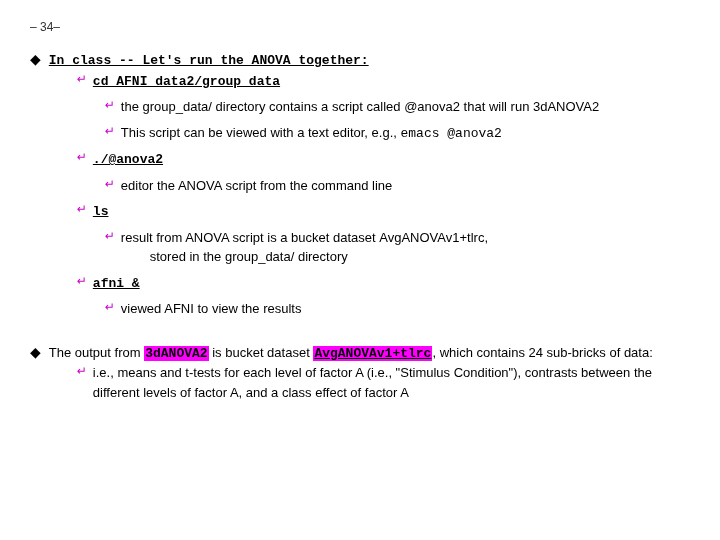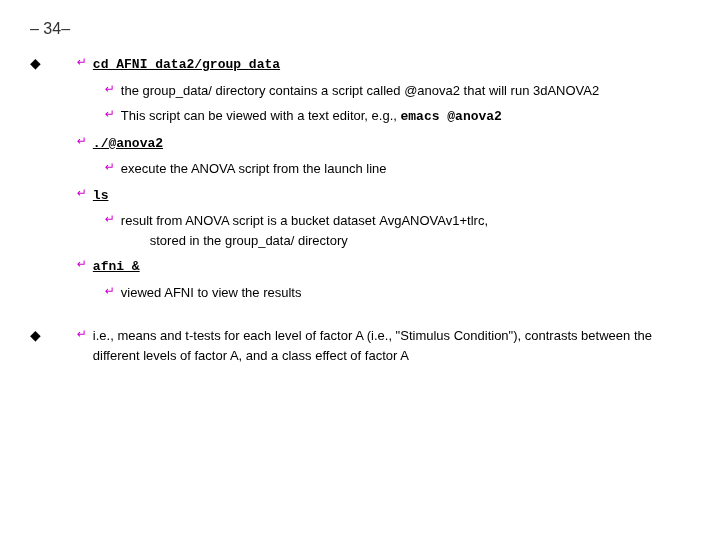--- a/index.html
+++ b/index.html
@@ -12,21 +12,21 @@
       background: #ffffff;
       font-family: Arial, sans-serif;
       font-size: 13px;
       color: #000000;
       width: 720px;
       min-height: 540px;
       padding: 20px 30px;
     }
 
     .page-number {
-      font-size: 16px;
+      font-size: 12px;
       color: #333;
       margin-bottom: 16px;
     }
 
     .section {
       margin-bottom: 18px;
     }
 
     .bullet-diamond {
       display: flex;
@@ -58,21 +58,21 @@
       text-decoration: underline;
       font-weight: bold;
     }
 
     .mono {
       font-family: Liberation Sans, sans-serif;
     }
 
     .bold-mono {
       font-family: 'Courier New', Courier, monospace;
-      font-weight: bold;
+      font-weight: normal;
       text-align: right;
     }
 
     .highlight-pink {
       background-color: #ff00ff;
       color: #000;
       font-family: 'Courier New', Courier, monospace;
       font-weight: bold;
       padding: 0 1px;
     }
@@ -107,20 +107,23 @@
   </style>
 </head>
 <body>
 
 <div class="page-number">– 34–</div>
 
 <div class="section">
   <div class="bullet-diamond">
     <span class="diamond-icon">◆</span>
     <div class="content-block">
+      <span class="main-line">
+        <span class="underline-mono">In class -- Let's run the ANOVA together:</span>
+      </span>
 
       
       <div class="indent1">
         <div class="sub-item">
           <span class="arrow-icon">↵</span>
           <span class="sub-item-content">
             <span class="underline-mono">cd AFNI_data2/group_data</span>
           </span>
         </div>
         <div class="indent1">
@@ -143,21 +146,21 @@
       <div class="indent1">
         <div class="sub-item">
           <span class="arrow-icon">↵</span>
           <span class="sub-item-content">
             <span class="underline-mono">./@anova2</span>
           </span>
         </div>
         <div class="indent1">
           <div class="sub-item">
             <span class="arrow-icon">↵</span>
-            <span class="sub-item-content">execute the ANOVA script from the launch line</span>
+            <span class="sub-item-content">editor the ANOVA script from the command line</span>
           </div>
         </div>
       </div>
 
       
       <div class="indent1">
         <div class="sub-item">
           <span class="arrow-icon">↵</span>
           <span class="sub-item-content">
             <span class="underline-mono">ls</span>
@@ -191,20 +194,23 @@
       </div>
 
     </div>
   </div>
 </div>
 
 <div class="section">
   <div class="bullet-diamond">
     <span class="diamond-icon">◆</span>
     <div class="content-block">
+      <div class="main-line">
+        The output from <span class="highlight-pink">3dANOVA2</span> is bucket dataset <span class="highlight-pink-underline">AvgANOVAv1+tlrc</span>, which contains 24 sub-bricks of data:
+      </div>
       <div class="indent1">
         <div class="sub-item">
           <span class="arrow-icon">↵</span>
           <span class="sub-item-content">
             i.e., means and t-tests for each level of factor A (i.e., "Stimulus Condition"), contrasts between the different levels of factor A, and a <span>class effect of factor A</span>
           </span>
         </div>
       </div>
     </div>
   </div>

